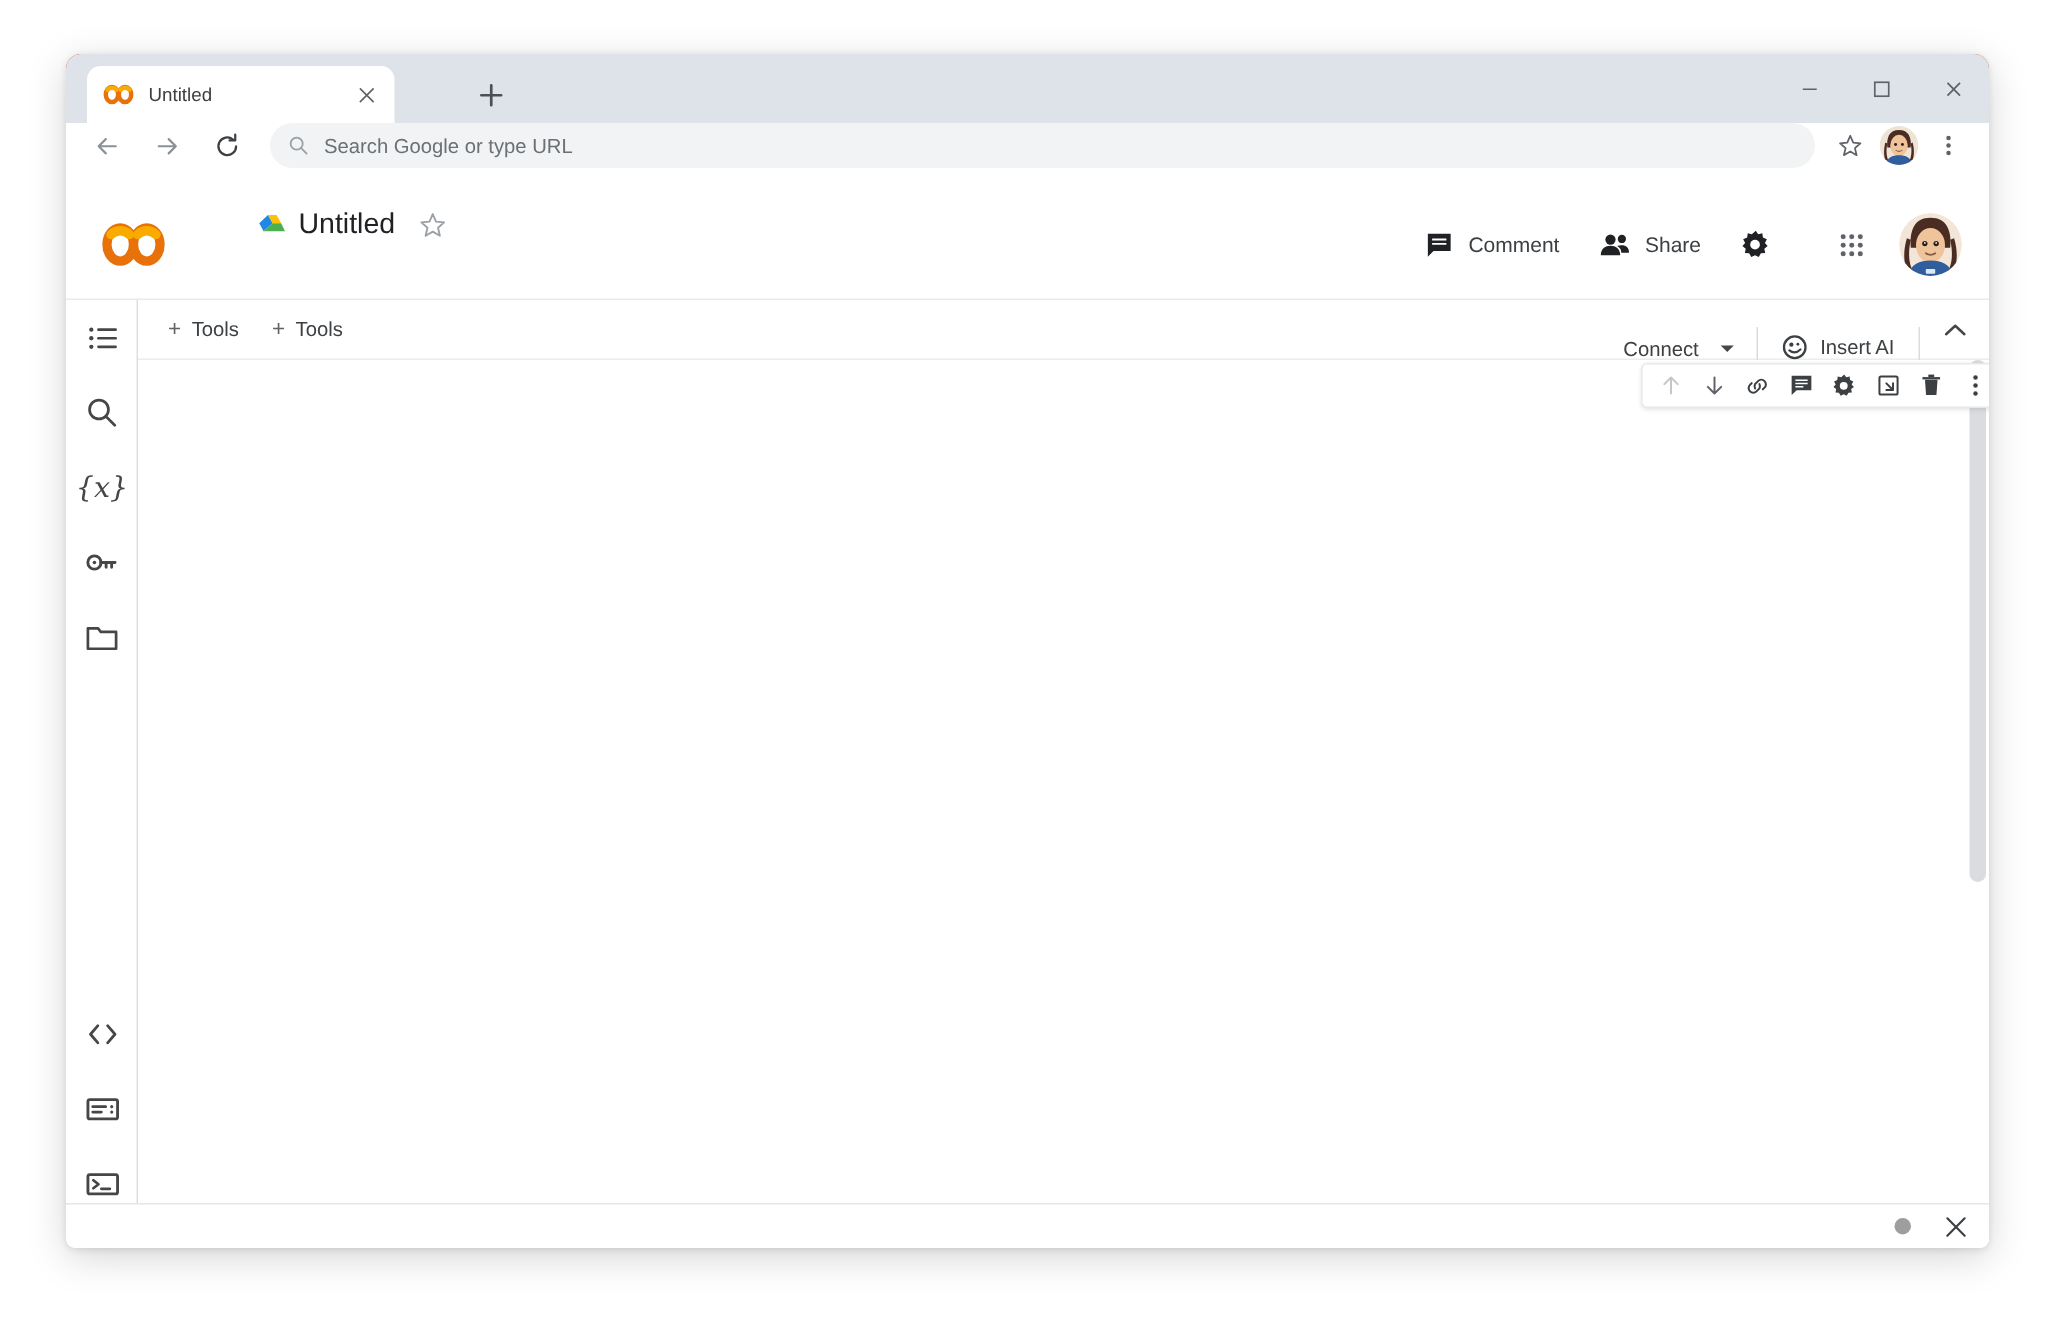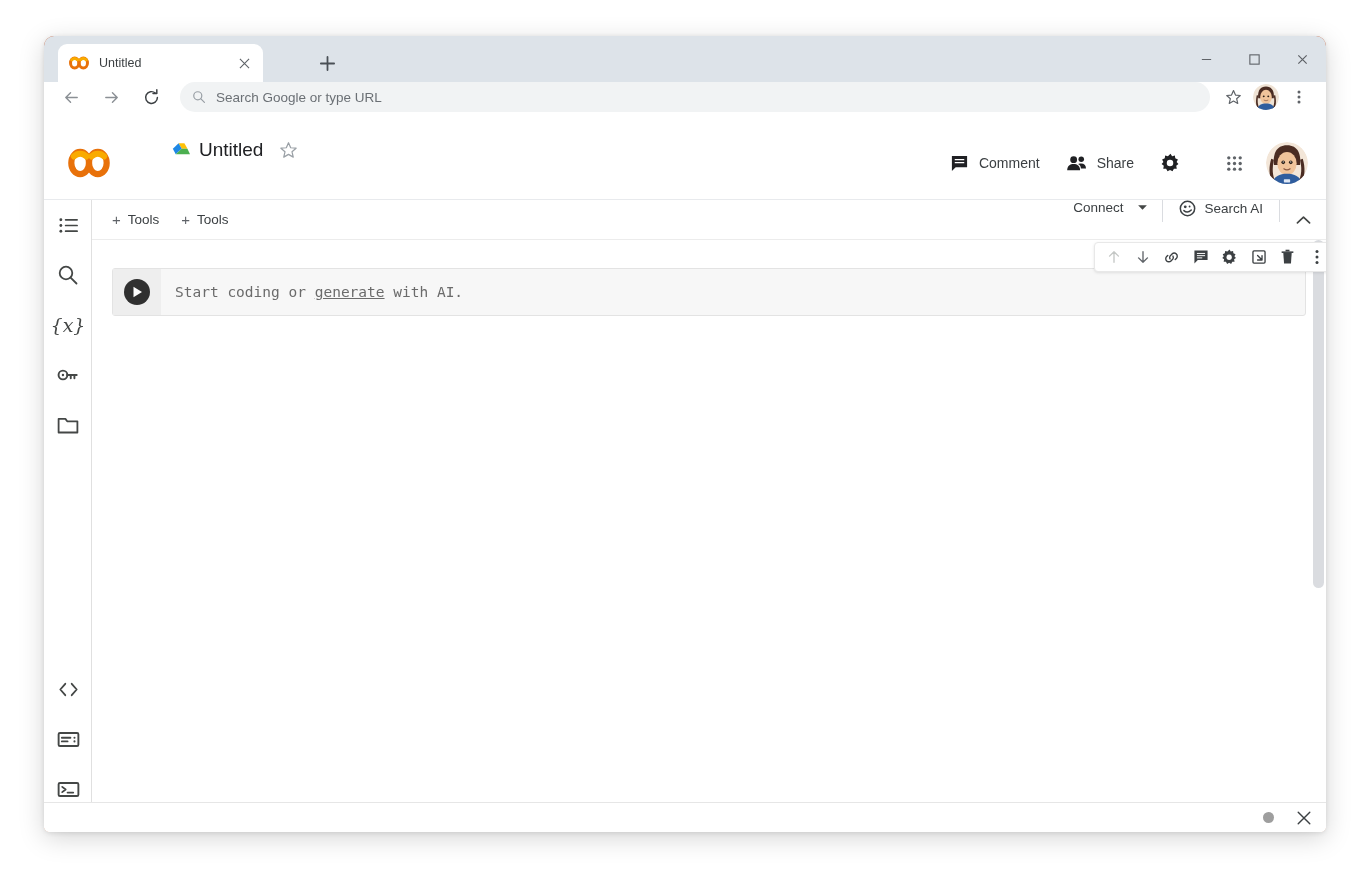--- a/index.html
+++ b/index.html
@@ -156,21 +156,21 @@
     display: flex; align-items: center;
     padding-left: 20px;
   }
   .addcell {
     display: flex; align-items: center;
     font-size: 13.5px; color: #3c4043;
     margin-right: 22px;
   }
   .addcell .plus { font-size: 15px; margin-right: 7px; color: #5f6368; }
   .nb-tool-right {
-    margin-left: auto; display: flex; align-items: flex-start; height: 40px;
+    margin-left: auto; display: flex; align-items: flex-end; height: 40px;
   }
   .connect-btn {
     display: flex; align-items: center;
     font-size: 13.5px; color: #3c4043;
     padding-right: 14px;
   }
   .connect-btn .caret { margin-left: 14px; color: #444746; display: flex; }
   .vdiv { width: 1px; height: 22px; background: #dadce0; }
   .colabai-btn {
     display: flex; align-items: center;
@@ -549,49 +549,37 @@
         <div class="vdiv"></div>
         <div class="colabai-btn">
           <span class="ic">
             <svg width="17" height="17" viewBox="0 0 18 18">
               <circle cx="9" cy="9" r="7.6" fill="none" stroke="#3c4043" stroke-width="1.6"></circle>
               <circle cx="6.6" cy="7.2" r="1.5" fill="#3c4043"></circle>
               <circle cx="11.2" cy="6.9" r="1" fill="#3c4043"></circle>
               <path d="M5.2 11.2 Q9 14.4 13 10.6" stroke="#3c4043" stroke-width="1.6" fill="none" stroke-linecap="round"></path>
             </svg>
           </span>
-          <span>Search AI</span>
+          <span>Insert AI</span>
         </div>
         <div class="vdiv"></div>
         <div class="collapse-btn">
           <svg width="15" height="10" viewBox="0 0 16 10">
               <path d="M1.5 8 L8 2 L14.5 8" stroke="#444746" stroke-width="1.8" fill="none" stroke-linecap="round" stroke-linejoin="round"></path>
             </svg>
         </div>
       </div>
     </div>
 
     <div class="nb-body">
 
       <div class="nb-scrollbar-track">
         <div class="nb-scrollbar-thumb"></div>
       </div>
 
-      <div class="cell">
-        <div class="cell-gutter">
-          <div class="run-btn">
-            <svg width="11" height="12" viewBox="0 0 11 12">
-                <path d="M1.5 0.8 L10 6 L1.5 11.2 Z" fill="#ffffff"></path>
-              </svg>
-          </div>
-        </div>
-        <div class="cell-input">
-          <span>Start coding or </span><span class="gen">generate</span><span> with AI.</span>
-        </div>
-      </div>
 
       <div class="cell-toolbar">
         <div class="ct-ic disabled">
           <svg width="16" height="16" viewBox="0 0 18 18">
               <path d="M9 15 V3 M4 8 L9 3 L14 8" stroke="currentColor" stroke-width="1.5" fill="none" stroke-linecap="round" stroke-linejoin="round"></path>
             </svg>
         </div>
         <div class="ct-ic">
           <svg width="16" height="16" viewBox="0 0 18 18">
               <path d="M9 3 V15 M4 10 L9 15 L14 10" stroke="#5f6368" stroke-width="1.5" fill="none" stroke-linecap="round" stroke-linejoin="round"></path>

